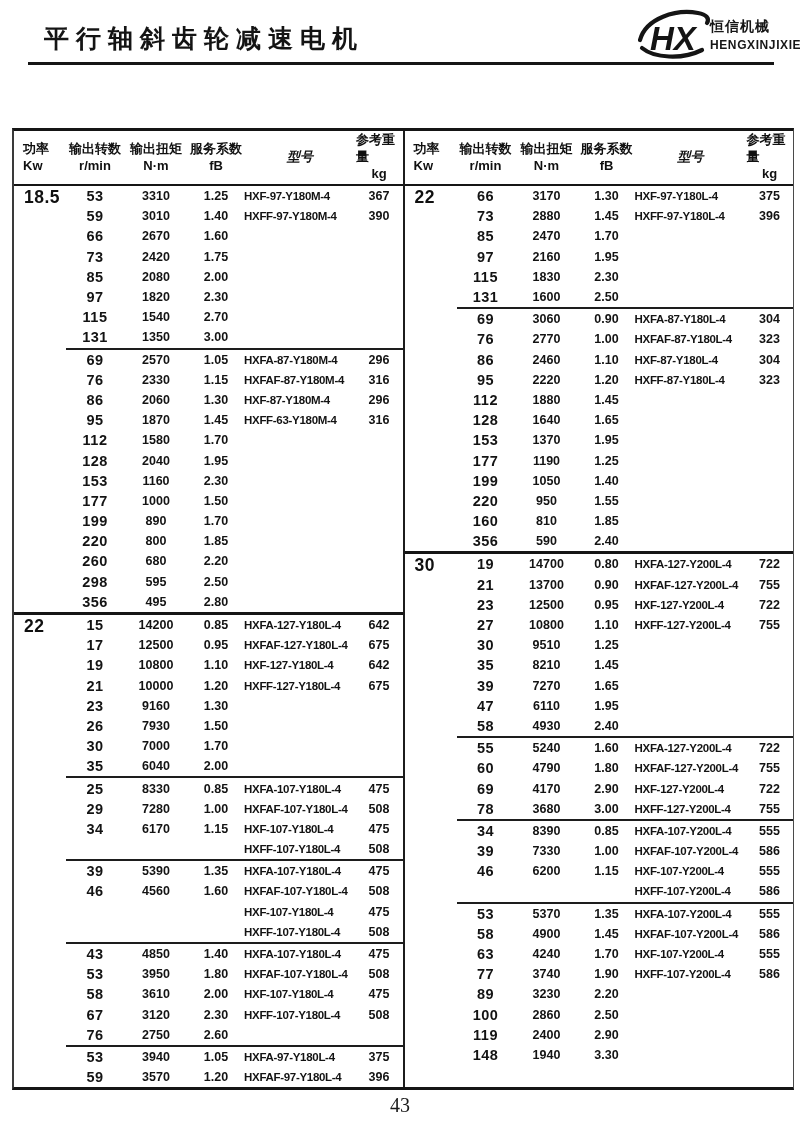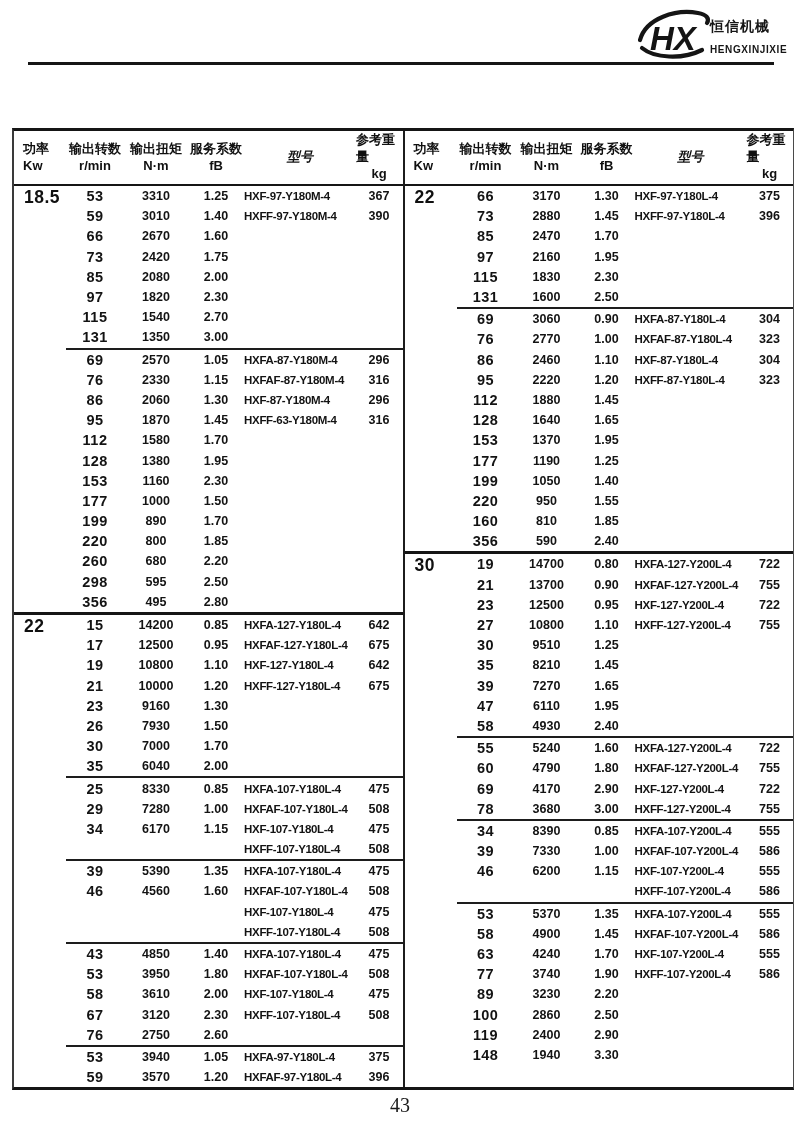--- a/index.html
+++ b/index.html
@@ -9,21 +9,21 @@
   }
   
   .doc-title{
     position:absolute;left:44px;top:22px;font-size:25px;font-weight:bold;
     letter-spacing:7px;color:#141414;white-space:nowrap;
   }
   .title-rule{position:absolute;left:28px;top:62px;width:746px;height:3px;background:#151515;}
   .logo{position:absolute;left:634px;top:6px;width:162px;height:58px;}
   .logo-right{position:absolute;left:76px;top:12px;width:86px;}
   .logo-cn{display:block;font-size:14px;font-weight:bold;letter-spacing:1px;color:#161616;}
-  .logo-en{display:block;font-size:10px;font-weight:bold;letter-spacing:0.6px;color:#161616;margin-top:8px;}
+  .logo-en{display:block;font-size:12px;font-weight:bold;letter-spacing:0.6px;color:#161616;margin-top:2px;}
   
   .tables{
     position:absolute;left:12px;top:128px;width:782px;
     border-top:3px solid #151515;border-bottom:3px solid #151515;
     border-left:2px solid #3a3a3a;border-right:1px solid #4a4a4a;
     display:flex;box-sizing:border-box;
   }
   .half{width:390px;box-sizing:border-box;}
   .half.right{width:392px;border-left:2px solid #1c1c1c;}
   .thead{display:flex;height:53px;border-bottom:2.5px solid #151515;align-items:center;font-weight:bold;}
@@ -50,20 +50,21 @@
   .page-number{
     position:absolute;left:0;right:0;top:1094px;text-align:center;
     font-family:"Liberation Serif",serif;font-size:20px;color:#1a1a1a;
   }
 </style>
 </head>
 <body>
 
 <div class="page">
 
+  <div class="doc-title">平行轴斜齿轮减速电机</div>
 
   <div class="logo">
     <svg width="162" height="58" viewBox="0 0 162 58">
       <path d="M 6 34 C 12 12, 42 3, 64 7 C 72 8.5, 76 12, 73 17" fill="none" stroke="#151515" stroke-width="4.2" stroke-linecap="round"></path>
       <path d="M 8 42 C 20 52, 48 54, 68 44" fill="none" stroke="#151515" stroke-width="4.2" stroke-linecap="round"></path>
       <text x="16" y="44" font-family="Liberation Sans, sans-serif" font-size="33" font-weight="bold" font-style="italic" fill="#141414">HX</text>
     </svg>
     <div class="logo-right">
       <span class="logo-cn">恒信机械</span>
       <span class="logo-en">HENGXINJIXIE</span>
@@ -190,21 +191,21 @@
             </div>
             <div class="row">
               <span class="cell col-speed">112</span>
               <span class="cell col-torque">1580</span>
               <span class="cell col-fb">1.70</span>
               <span class="cell col-model"></span>
               <span class="cell col-weight"></span>
             </div>
             <div class="row">
               <span class="cell col-speed">128</span>
-              <span class="cell col-torque">1380</span>
+              <span class="cell col-torque">2040</span>
               <span class="cell col-fb">1.95</span>
               <span class="cell col-model"></span>
               <span class="cell col-weight"></span>
             </div>
             <div class="row">
               <span class="cell col-speed">153</span>
               <span class="cell col-torque">1160</span>
               <span class="cell col-fb">2.30</span>
               <span class="cell col-model"></span>
               <span class="cell col-weight"></span>

